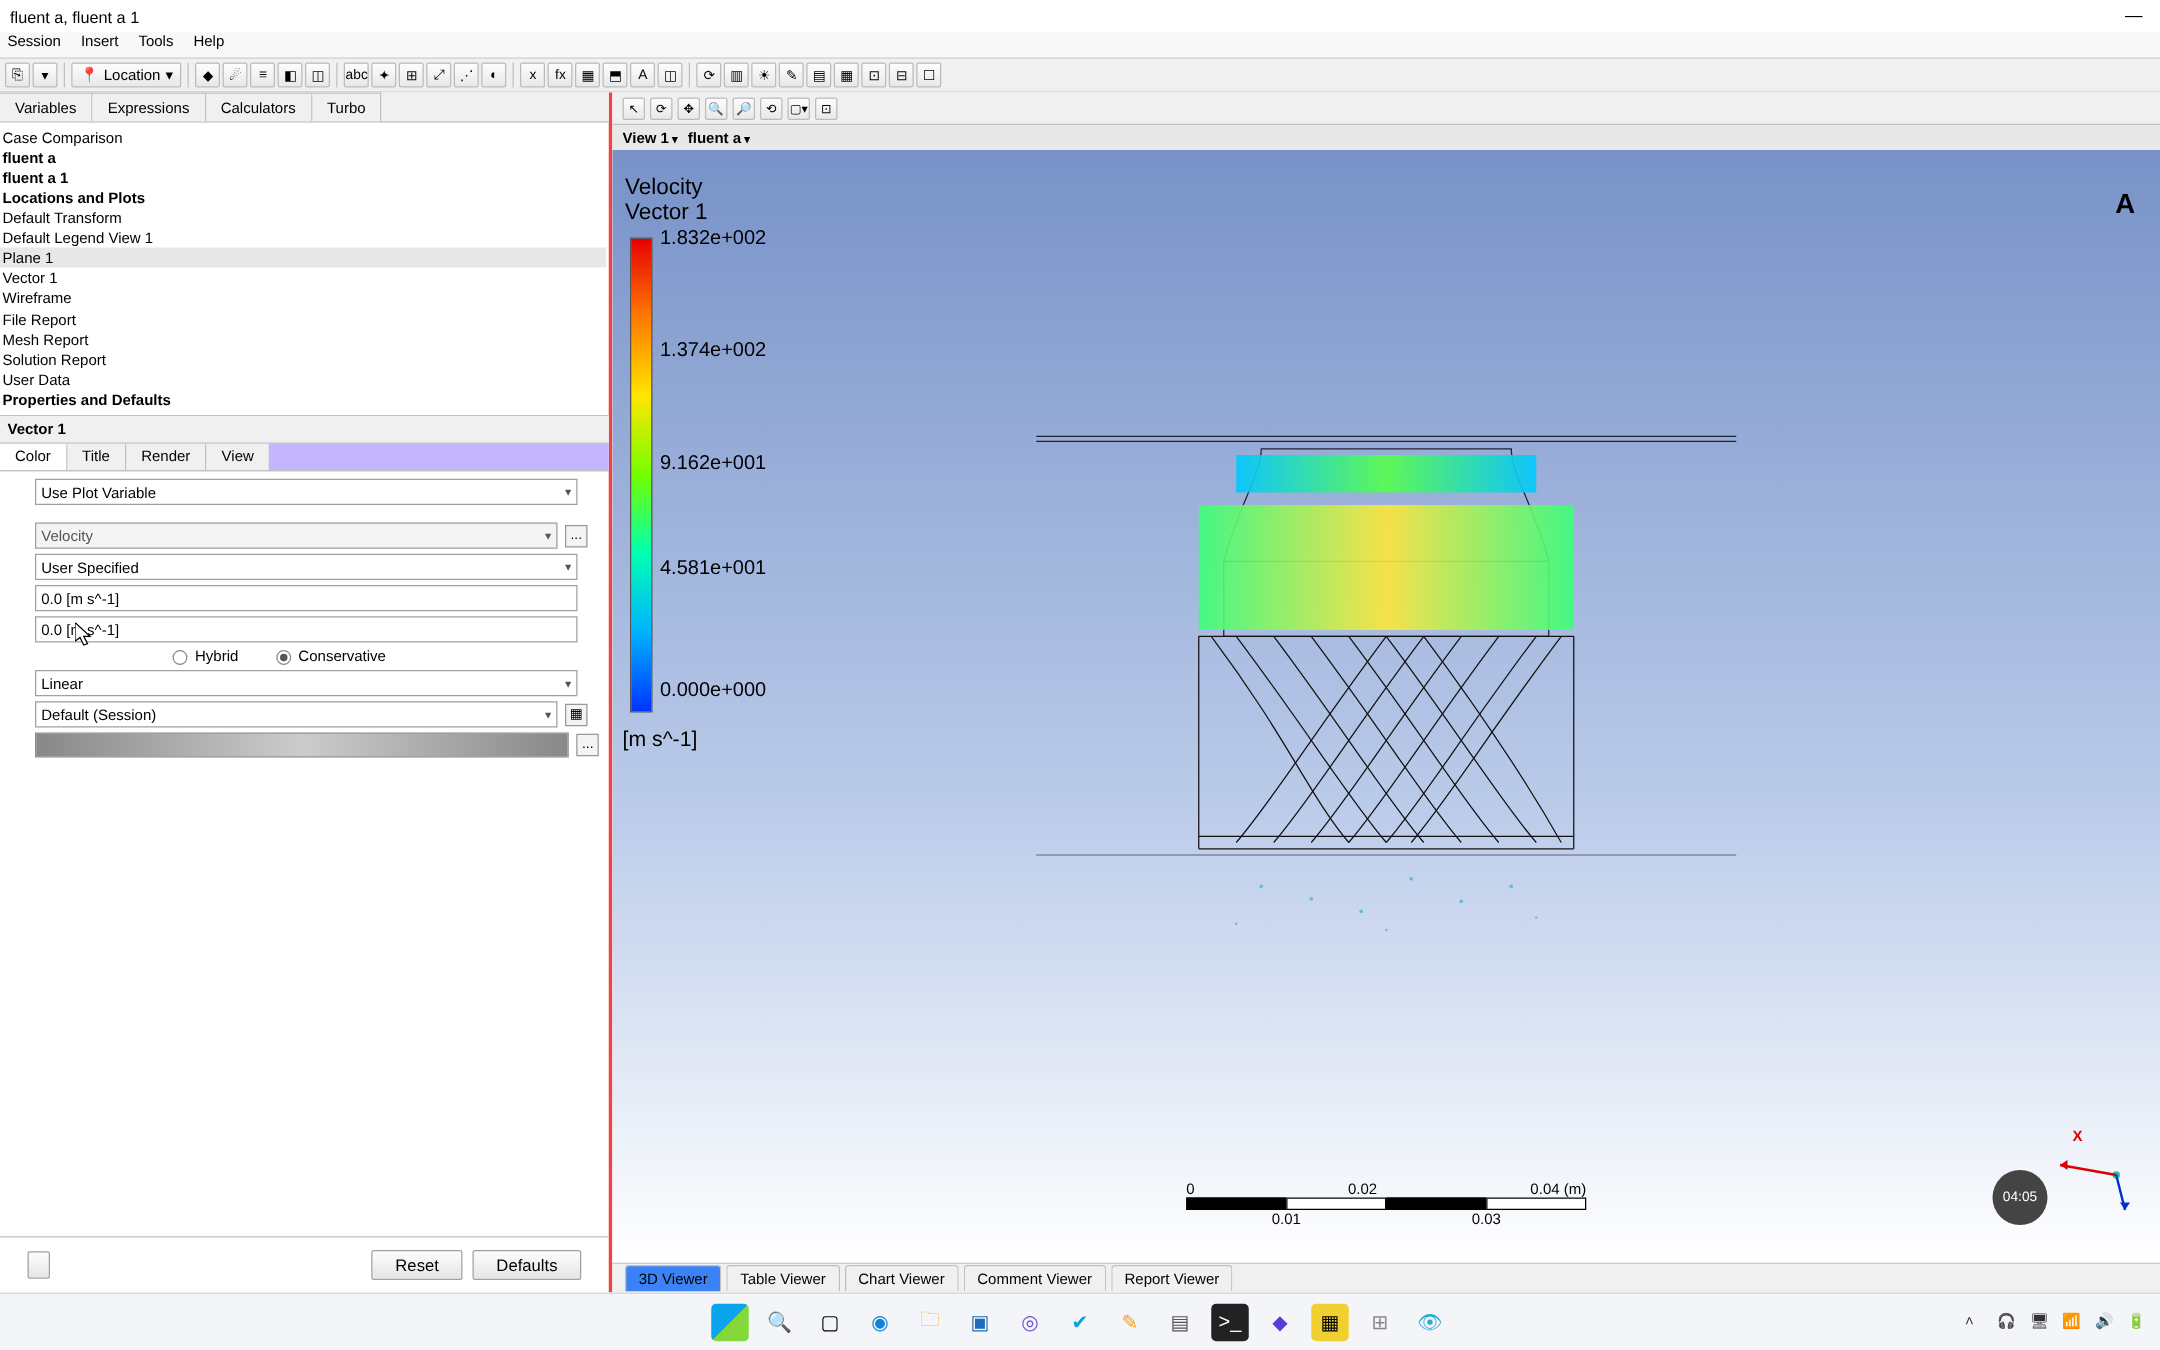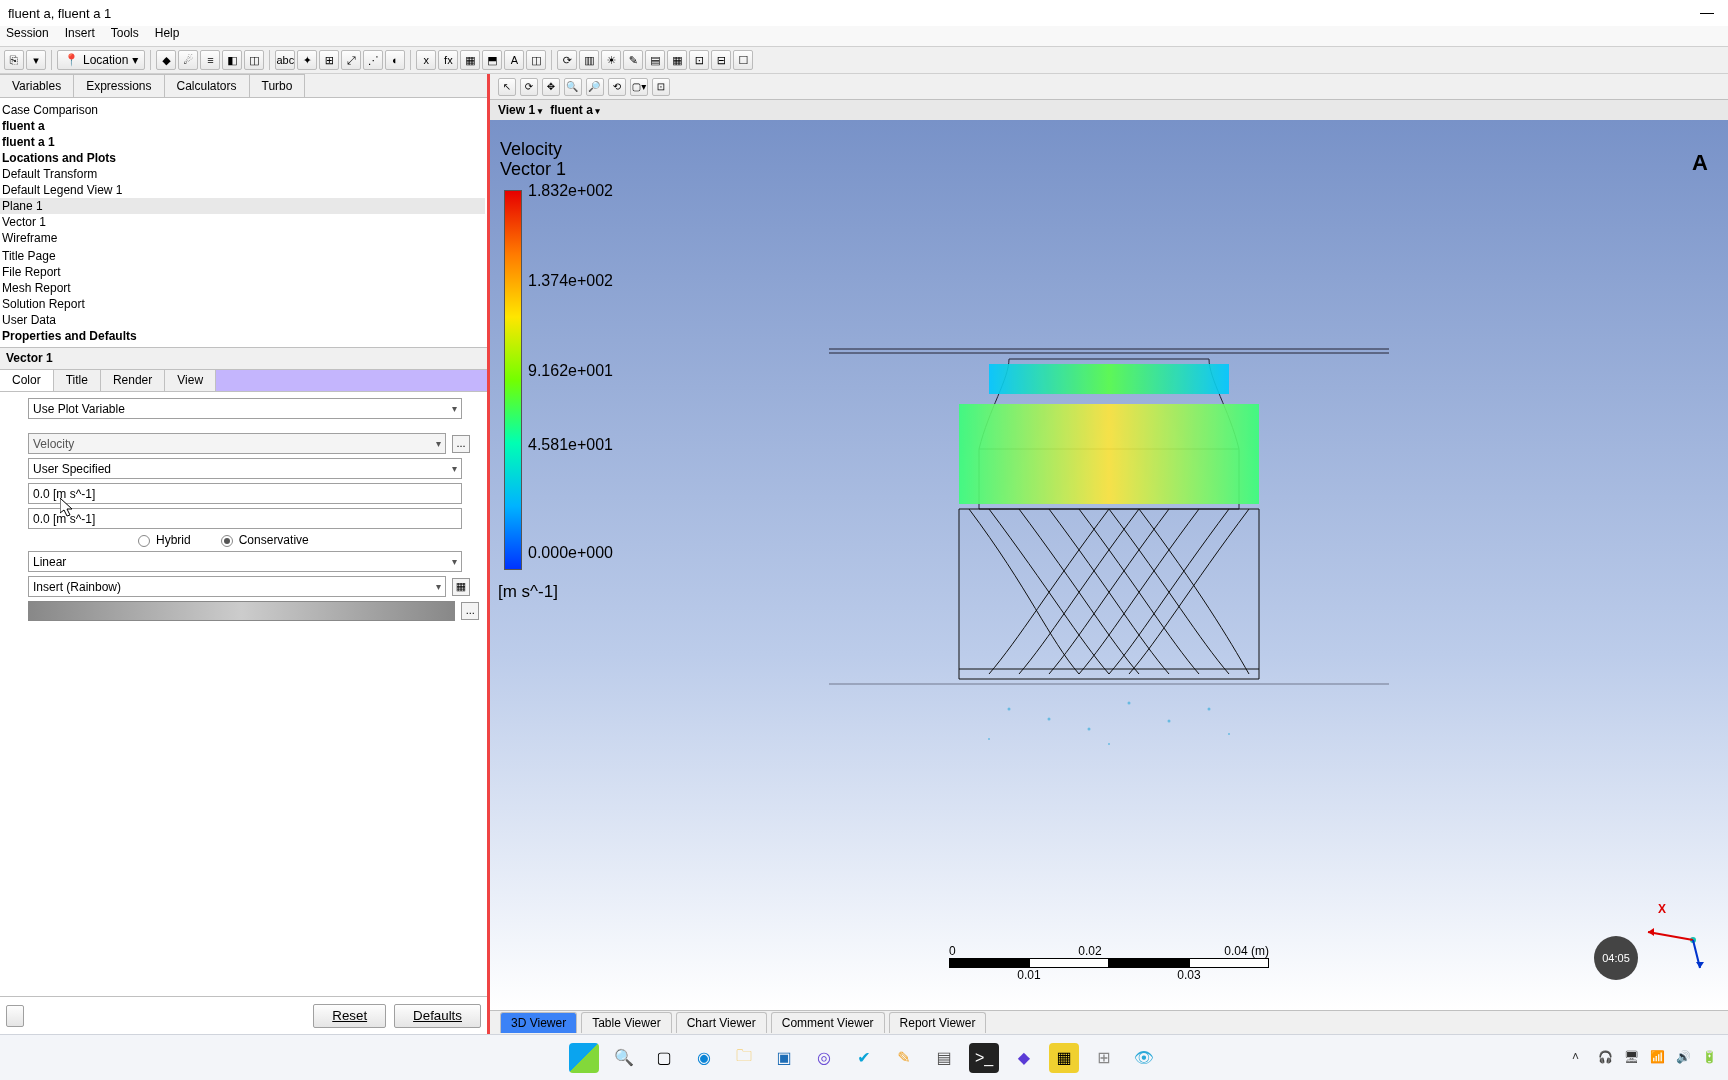--- a/index.html
+++ b/index.html
@@ -45,21 +45,21 @@
   .combo::after { content:"▾"; position:absolute; right:4px; font-size:10px; color:#555; }
   .combo.disabled { background:#f4f4f4; color:#555; }
   .input { width: 434px; height:21px; border:1px solid #a0a0a0; background:#fff; padding:0 4px; display:flex; align-items:center; }
   .radiorow { display:flex; align-items:flex-start; gap:30px; padding-left:110px; }
   .radio { width:12px; height:12px; border:1px solid #888; border-radius:50%; display:inline-block; vertical-align:middle; margin-right:6px; background:#fff; }
   .radio.sel::after { content:""; display:block; width:6px; height:6px; background:#555; border-radius:50%; margin:2px; }
   .gradientbox { width:440px; height:20px; border:1px solid #888; background: linear-gradient(to right,#888,#ccc,#888); }
   .row { display:flex; align-items:center; gap:6px; }
   .row .dots { width:18px; height:18px; border:1px solid #999; background:#f4f4f4; text-align:center; line-height:14px; font-size:11px; }
   
-  .footer-buttons { display:flex; gap:8px; padding:6px; justify-content:flex-start; border-top:1px solid #c0c0c0; height:38px; align-items:center;text-decoration:underline; }
+  .footer-buttons { display:flex; gap:8px; padding:22px; justify-content:flex-start; border-top:1px solid #c0c0c0; height:38px; align-items:center; }
   .footer-buttons .spacer { flex:1; }
   .footer-buttons button { height:24px; padding:0 18px; border:1px solid #a0a0a0; background:linear-gradient(#fdfdfd,#e5e5e5); border-radius:2px; cursor:default; }
   .footer-buttons .tinybtn { width:18px; height:22px; border:1px solid #a0a0a0; background:linear-gradient(#fdfdfd,#e5e5e5); border-radius:2px; }
   
   
   .viewport { flex:1; background:#fff; display:flex; flex-direction:column; position:relative; }
   .vptoolbar { height:26px; background:#f0f0f0; border-bottom:1px solid #c0c0c0; display:flex; align-items:center; padding:0 8px; gap:4px; }
   .vptoolbar .btn { width:18px; height:18px; background:linear-gradient(#fdfdfd,#e8e8e8); border:1px solid #bbb; border-radius:2px; display:flex; align-items:center; justify-content:center; font-size:10px; }
   .vptabbar { height:20px; display:flex; align-items:center; gap:8px; padding-left:8px; background:#e8e8e8; }
   .vptabbar span { font-weight:bold; font-size:12px; }
@@ -173,21 +173,20 @@
         <div>Case Comparison</div>
         <div class="b">fluent a</div>
         <div class="b">fluent a 1</div>
         <div class="b">Locations and Plots</div>
         <div>Default Transform</div>
         <div>Default Legend View 1</div>
         <div class="sel">Plane 1</div>
         <div>Vector 1</div>
         <div>Wireframe</div>
         <div></div>
-        <div>Title Page</div>
         <div>File Report</div>
         <div>Mesh Report</div>
         <div>Solution Report</div>
         <div>User Data</div>
         <div class="b">Properties and Defaults</div>
       </div>
 
     <div class="editorhead">Vector 1</div>
     <div class="editortabs">
       <span>Color</span>
@@ -217,21 +216,21 @@
         </div>
       <div class="radiorow">
         <label><span class="radio"></span><span>Hybrid</span></label>
         <label><span class="radio sel"></span><span>Conservative</span></label>
       </div>
       <div class="combo">
           <span>Linear</span>
         </div>
       <div class="row">
         <div class="combo" style="width:418px">
-            <span>Insert (Rainbow)</span>
+            <span>Default (Session)</span>
           </div>
         <div class="dots">▦</div>
       </div>
       <div class="row">
         <div class="gradientbox"></div>
         <div class="dots">...</div>
       </div>
     </div>
     <div class="footer-buttons">
       <div class="tinybtn"></div>
@@ -260,21 +259,21 @@
     <div class="scene">
       <div class="legend-title">
         <div>Velocity</div>
         <div>Vector 1</div>
       </div>
       <div class="colorbar"></div>
       <div class="ticks">
         <div style="top:0">1.832e+002</div>
         <div style="top:90px">1.374e+002</div>
         <div style="top:180px">9.162e+001</div>
-        <div style="top:254px">4.581e+001</div>
+        <div style="top:264px">4.581e+001</div>
         <div style="top:362px">0.000e+000</div>
       </div>
       <div class="units">[m s^-1]</div>
       <div class="axismark">A</div>
 
       <div class="cfd">
         <svg viewBox="0 0 560 480">
 
           <line x1="-320" y1="60" x2="880" y2="60" stroke="#223" stroke-width="1"></line>
           <line x1="-320" y1="64" x2="880" y2="64" stroke="#223" stroke-width="1"></line>

